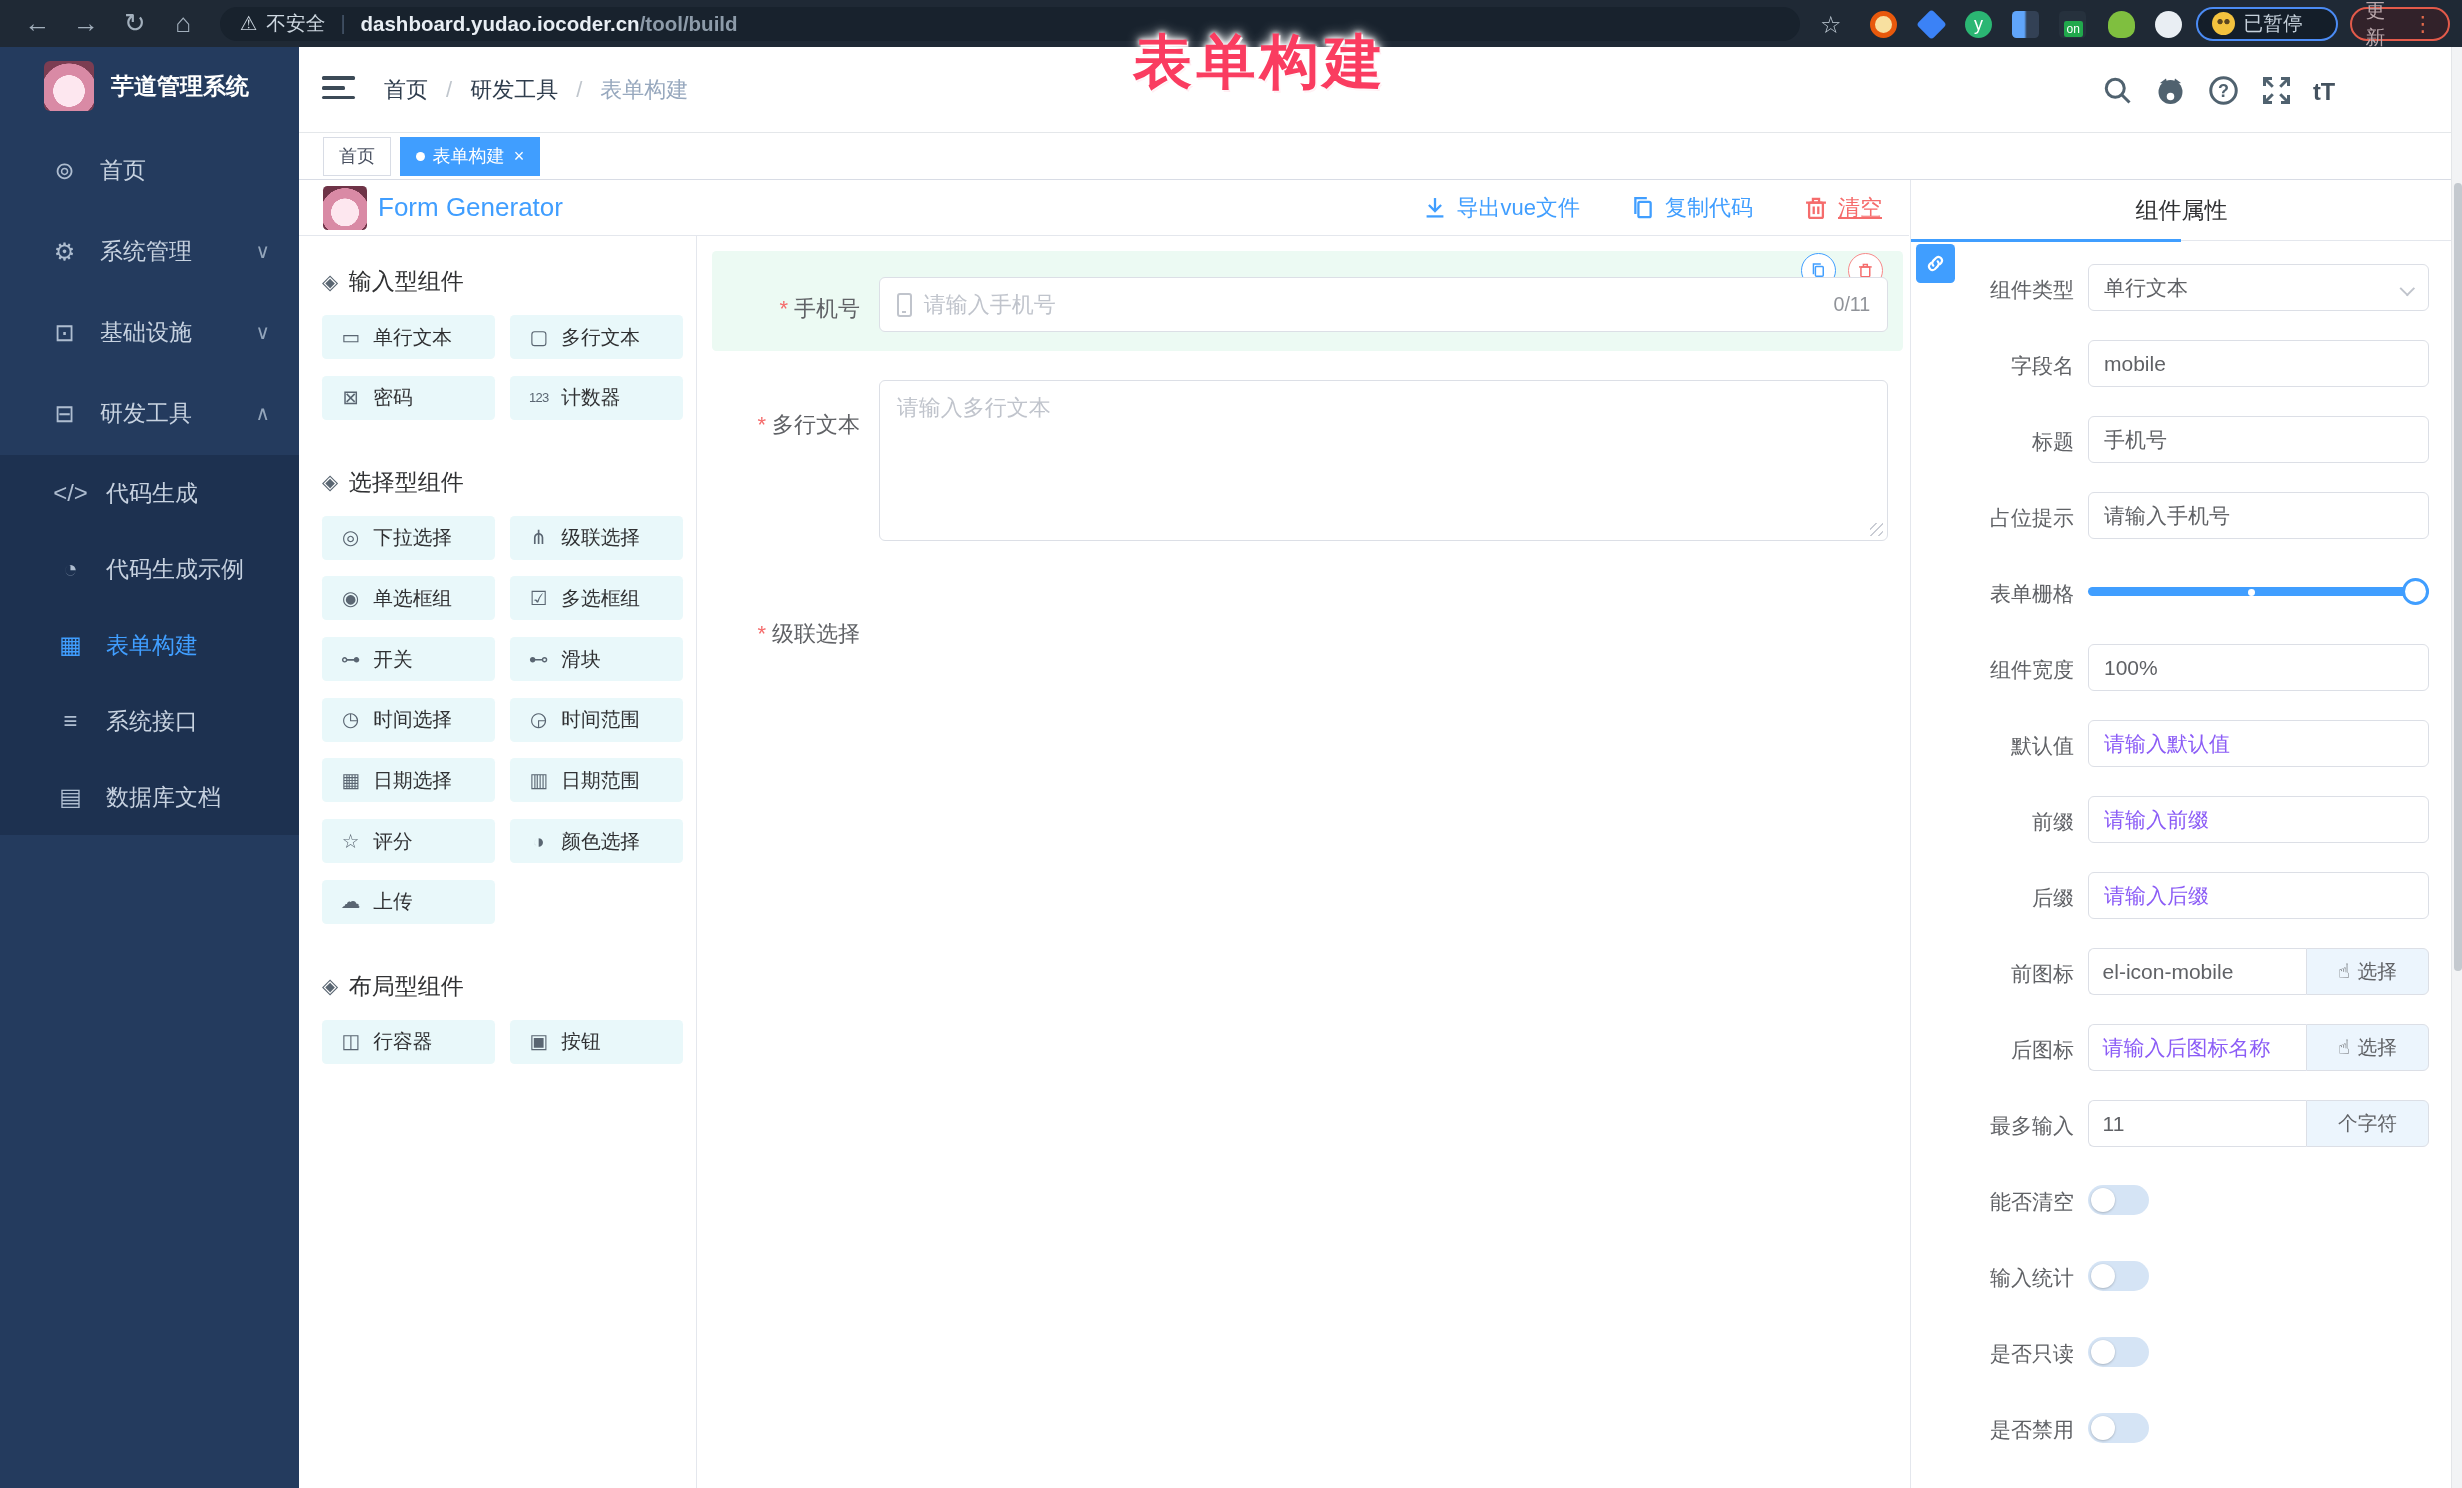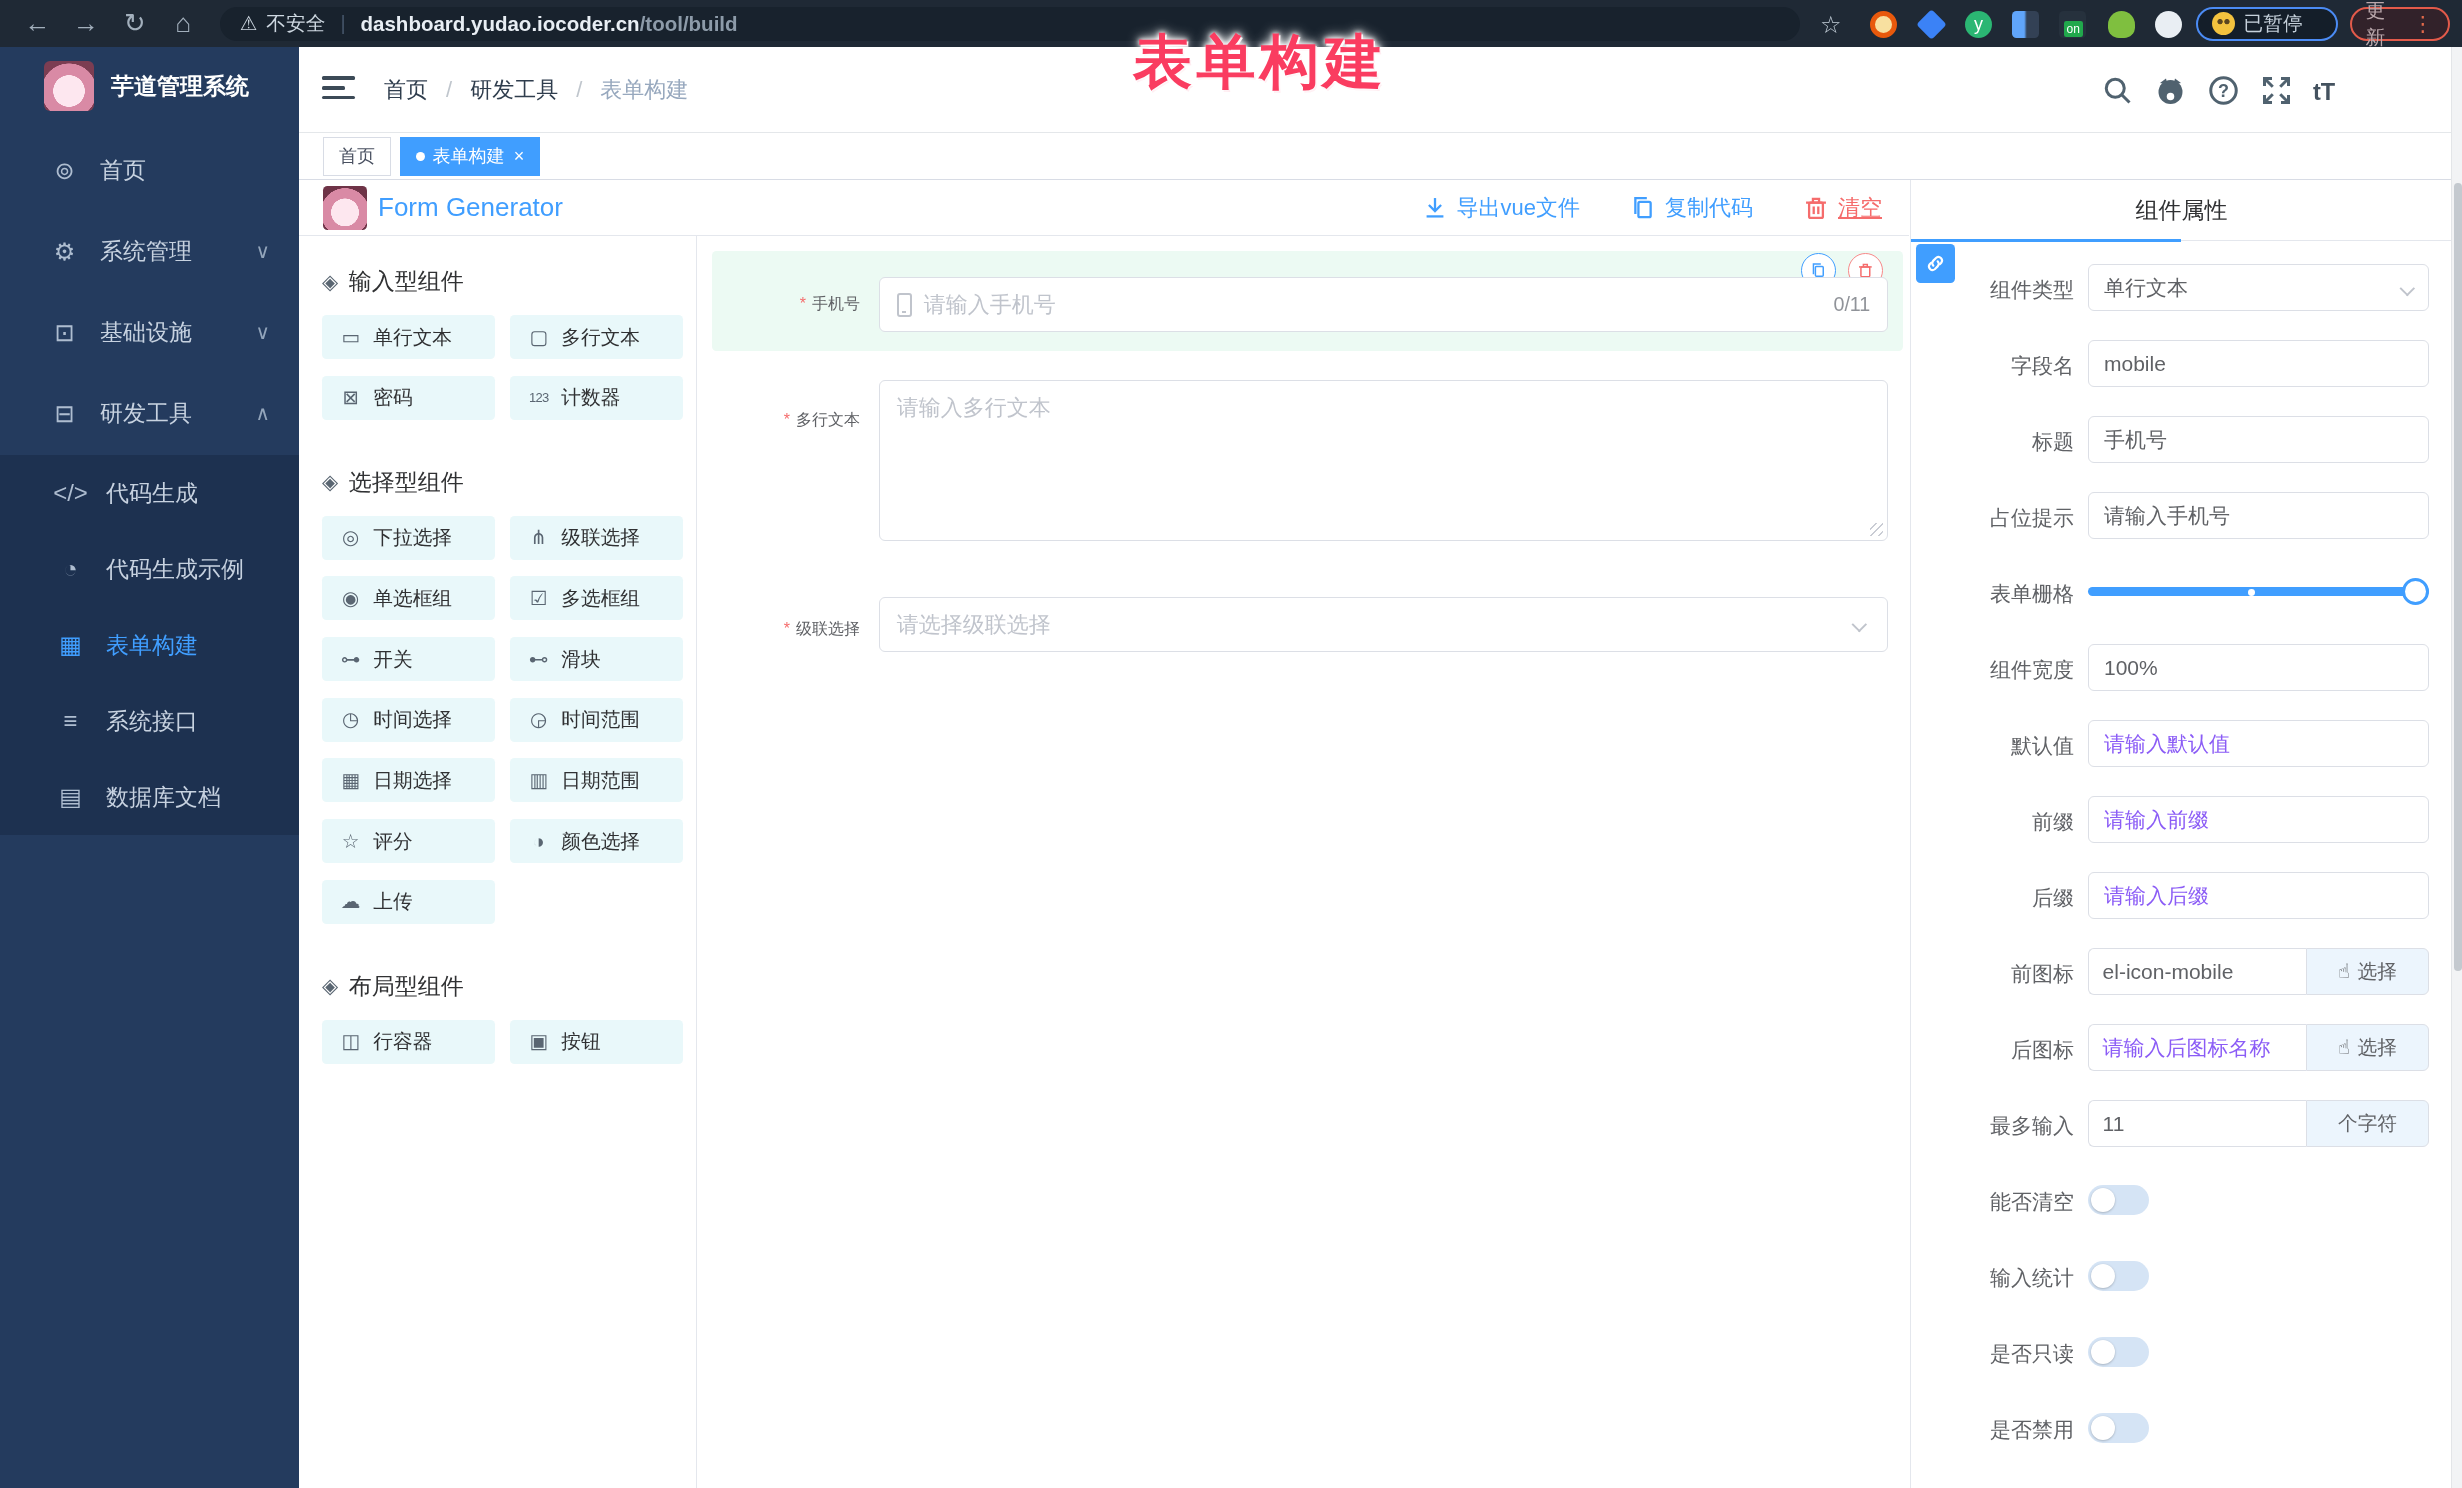--- a/index.html
+++ b/index.html
@@ -102,21 +102,21 @@
   .pill.sm .pic { font-size:13px; letter-spacing:-0.8px; }
 
   
   .canvas { position:absolute; left:697px; top:236px; width:1212px; height:1252px; background:#fff; }
   .sel-item { position:absolute; left:15px; top:15px; width:1191px; height:100px; background:#ecfaf3; border-radius:4.5px; }
   .itembtn { position:absolute; width:35px; height:35px; border-radius:50%; background:#fff;
              display:flex; align-items:center; justify-content:center; cursor:pointer; }
   .itembtn svg { width:16.7px; height:16.7px; }
   .itembtn.copy { left:1104px; top:16.7px; border:1.5px solid #409eff; color:#409eff; }
   .itembtn.del  { left:1151px; top:16.7px; border:1.5px solid #f78989; color:#f56c6c; }
-  .c-label { position:absolute; left:0; width:163px; text-align:right; font-size:16px; color:#606266; }
+  .c-label { position:absolute; left:0; width:163px; text-align:right; font-size:22px; color:#606266; }
   .req { color:#f56c6c; margin-right:6px; }
   .c-input,.c-select,.c-textarea { position:absolute; left:182px; width:1009px; background:#fff;
         border:1.5px solid #dcdfe6; border-radius:6px; }
   .c-input,.c-select { height:55px; display:flex; align-items:center; padding:0 16.7px; gap:12px; }
   .ph-text { color:#c0c4cc; font-size:22px; }
   .counter { margin-left:auto; color:#909399; font-size:19.7px; }
   .c-textarea { top:144px; height:161px; padding:12px 16.7px; }
   .c-textarea::after { content:""; position:absolute; right:3.8px; bottom:3.8px; width:13.6px; height:13.6px;
         background:repeating-linear-gradient(135deg,transparent 0 3.8px,#c9ccd4 3.8px 5.3px); border-radius:0 0 4.5px 0; }
   .chevi { width:10.6px; height:10.6px; border-right:2.3px solid #c0c4cc; border-bottom:2.3px solid #c0c4cc;
@@ -472,24 +472,20 @@
   <div class="c-label" style="top:174px">
     <span class="req">*</span><span>多行文本</span>
   </div>
   <div class="c-textarea">
     <span class="ph-text">请输入多行文本</span>
   </div>
 
   <div class="c-label" style="top:383px">
     <span class="req">*</span><span>级联选择</span>
   </div>
-  <div class="c-select" style="top:361px">
-    <span class="ph-text">请选择级联选择</span>
-    <span class="chevi"></span>
-  </div>
 </div>
 
 <div class="props">
   <div class="ptabs">
     <div class="ptab active">组件属性</div>
     <div class="underline"></div>
   </div>
   <div class="link-btn">
     <svg viewBox="0 0 32 32">
       <g stroke="#fff" stroke-width="3" fill="none" stroke-linecap="round">

